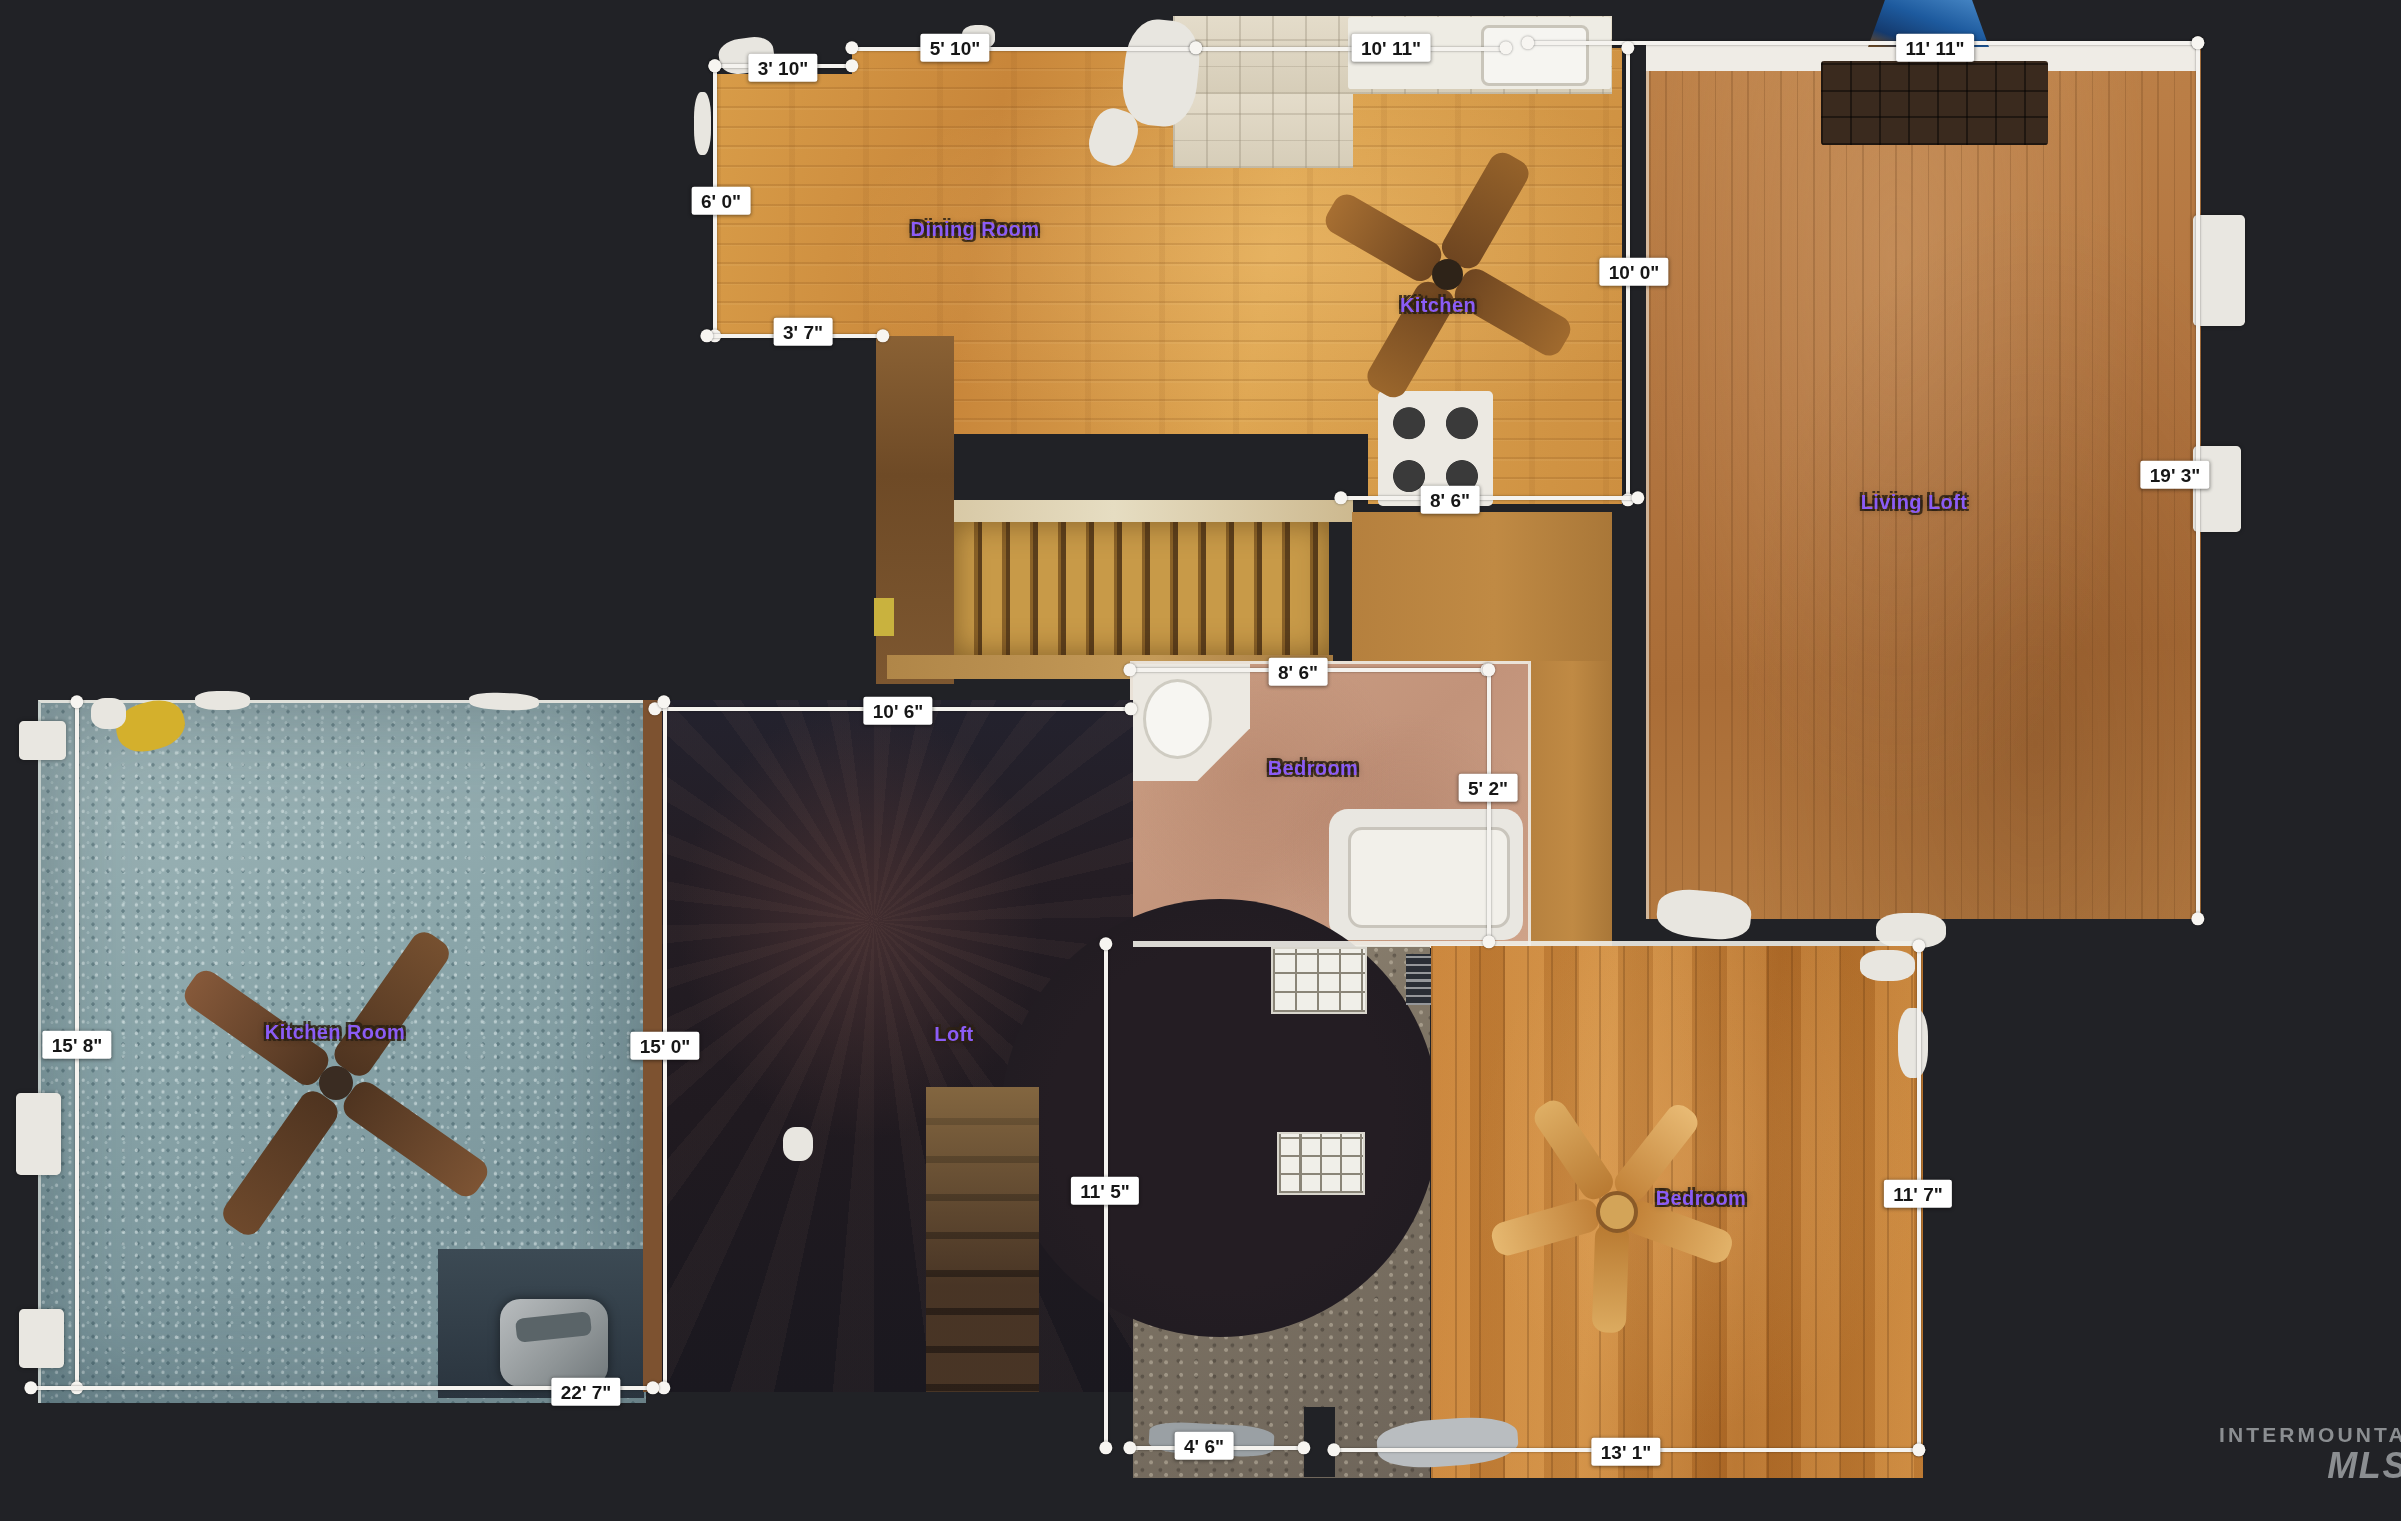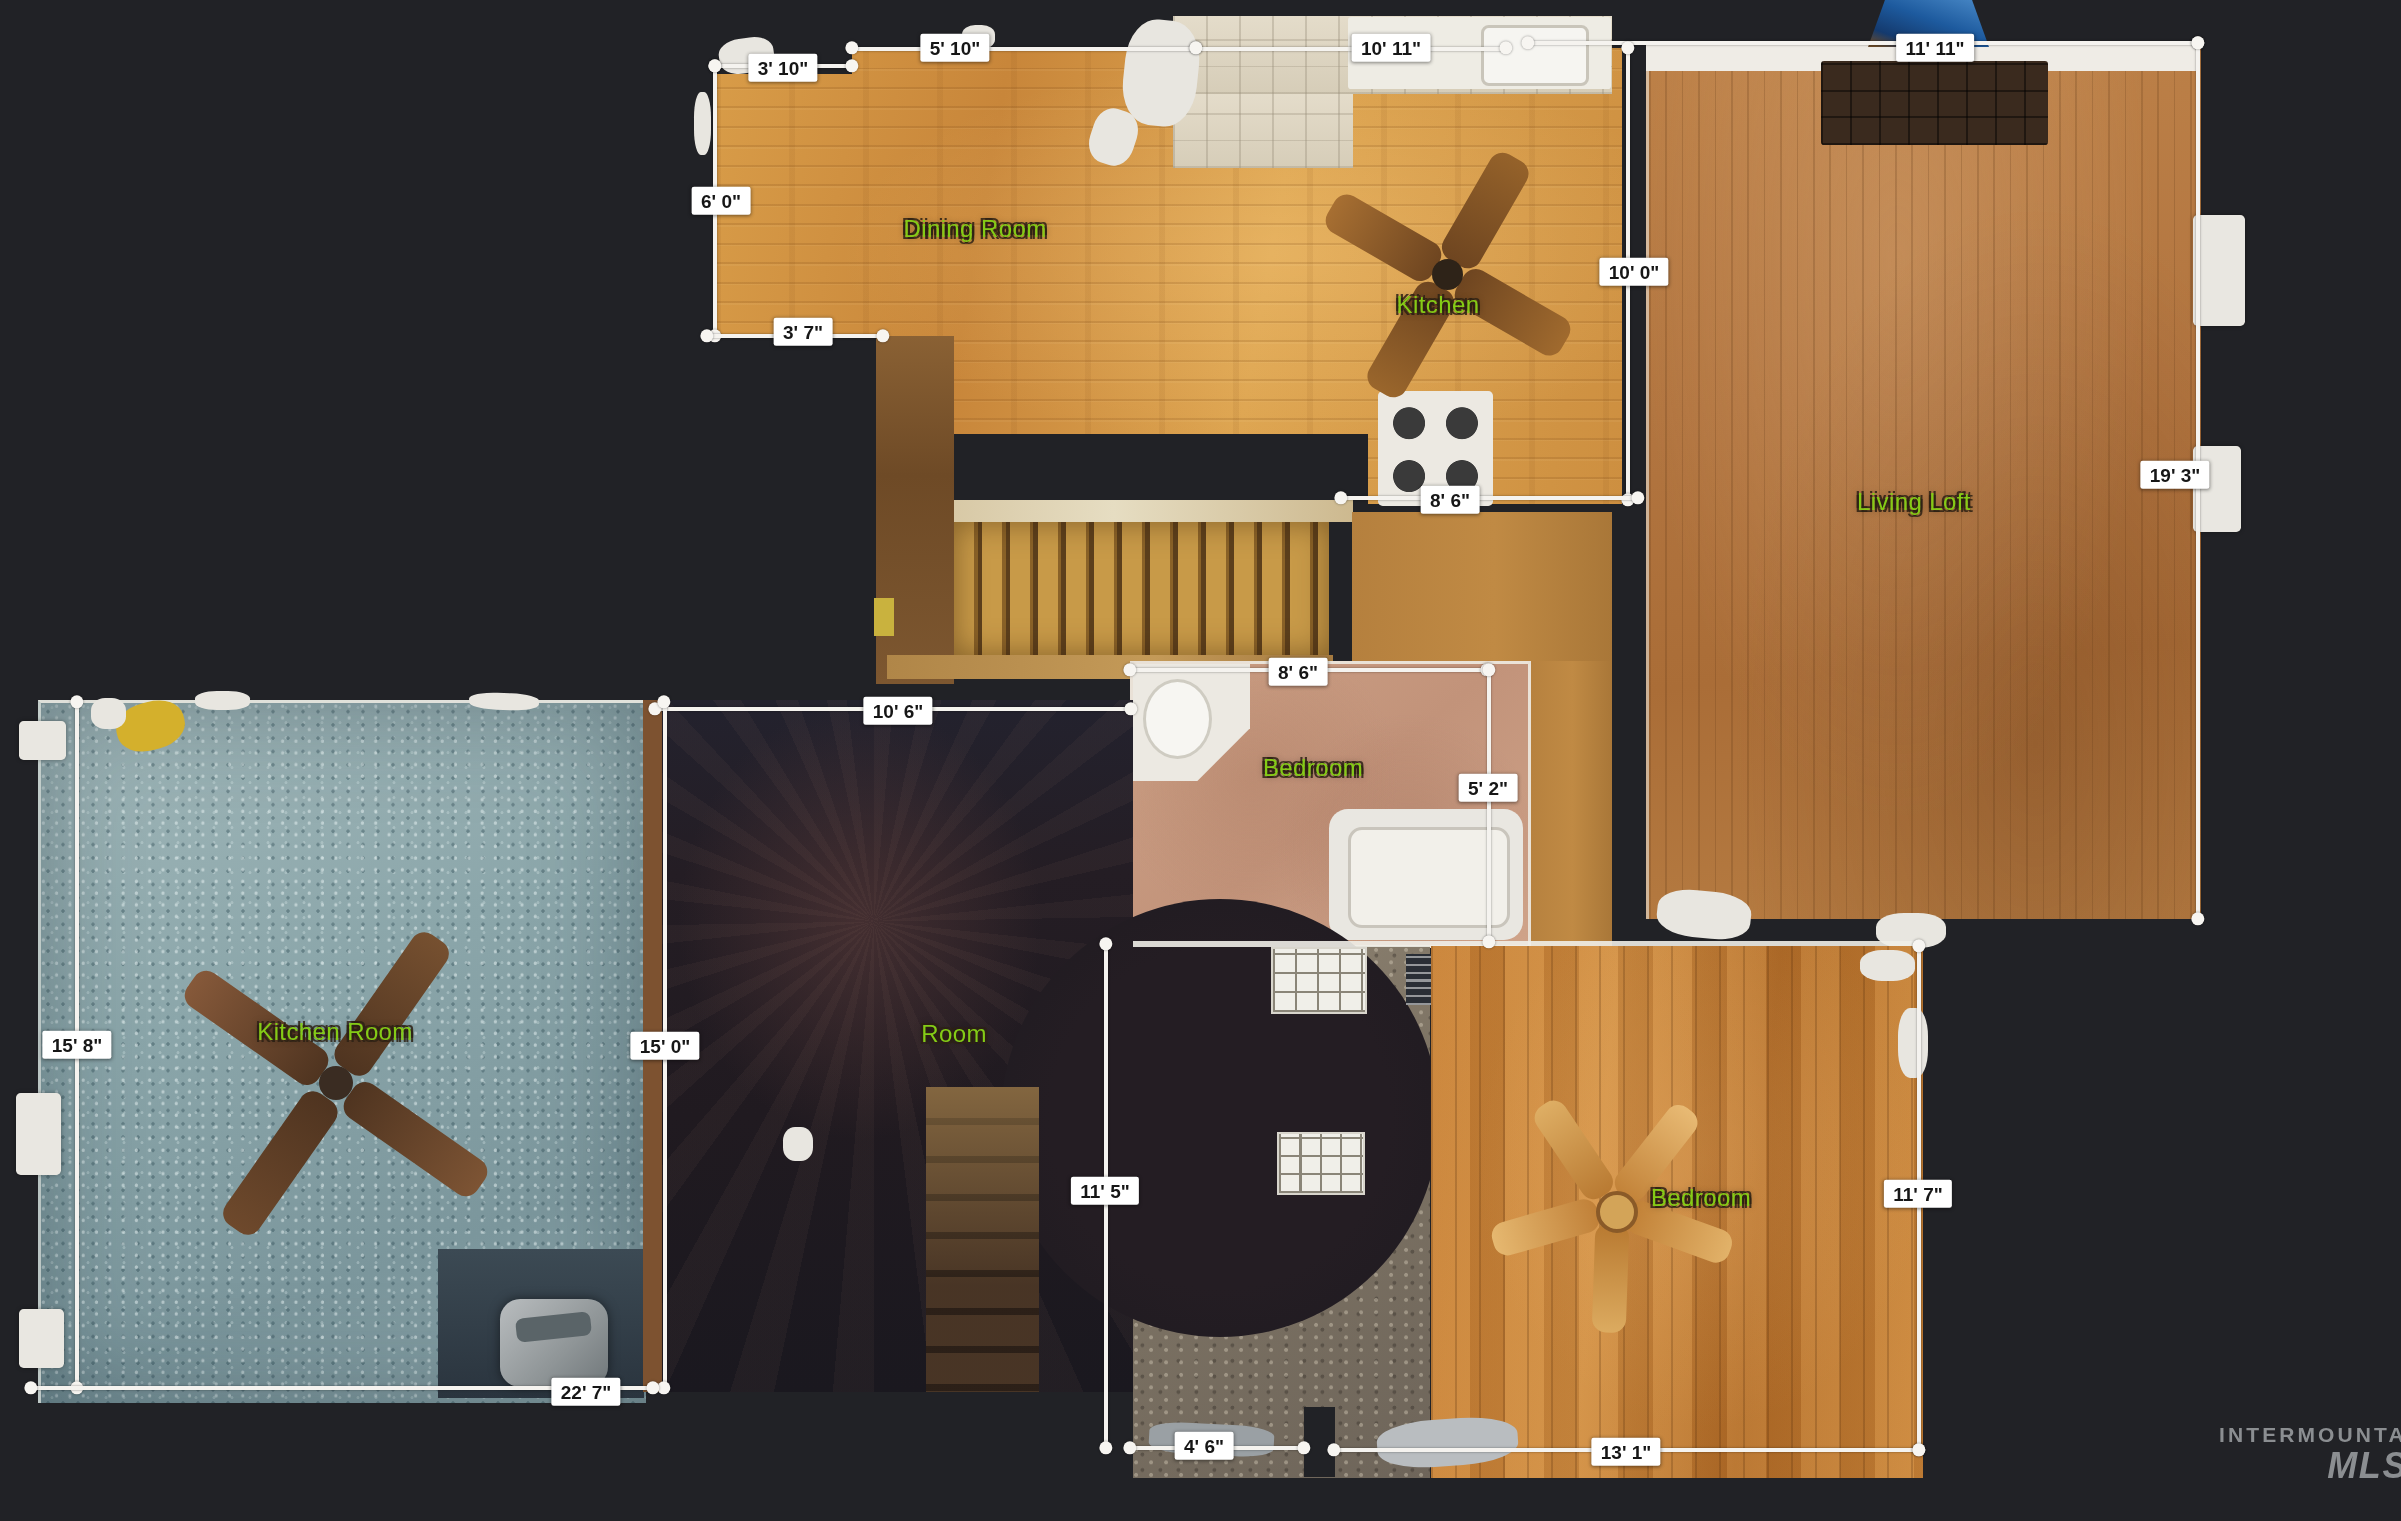--- a/index.html
+++ b/index.html
@@ -83,22 +83,22 @@
   .hub{position:absolute;border-radius:50%;}
 
   
   #annotations{position:absolute;inset:0;z-index:50;}
   .dim-line{position:absolute;background:#f5f3ef;box-shadow:0 0 2.3px rgba(0,0,0,.45);}
   .dim-dot{position:absolute;width:13.3px;height:13.3px;border-radius:50%;background:#f7f5f1;
            box-shadow:0 0 2.3px rgba(0,0,0,.45);transform:translate(-50%,-50%);}
   .dim-label{position:absolute;transform:translate(-50%,-50%);background:#ffffff;color:#161616;
              font-size:19px;font-weight:bold;line-height:1;padding:4.7px 9.4px;border-radius:2.3px;
              box-shadow:0 0.8px 3.9px rgba(0,0,0,.45);white-space:nowrap;}
-  .room-label{position:absolute;transform:translate(-50%,-50%);color:#84cc16;font-size:24px;
-              font-weight:normal;white-space:nowrap;letter-spacing:0.4px;
+  .room-label{position:absolute;transform:translate(-50%,-50%);color:#8b5cf6;font-size:20px;
+              font-weight:bold;white-space:nowrap;letter-spacing:0.4px;
               text-shadow:-2.3px -2.3px 0 rgba(45,33,20,.85), 2.3px -2.3px 0 rgba(45,33,20,.85),
                           -2.3px 2.3px 0 rgba(45,33,20,.85), 2.3px 2.3px 0 rgba(45,33,20,.85),
                           0 0 7.8px rgba(0,0,0,.55);}
   #watermark{position:absolute;z-index:60;color:#8b8e91;text-align:right;}
   #wm-line1{font-size:21px;letter-spacing:3.1px;font-weight:bold;}
   #wm-line2{font-size:36px;font-weight:bold;font-style:italic;letter-spacing:1.6px;margin-top:-1.6px;margin-right:14px;}
 </style>
 </head>
 <body>
 
@@ -288,21 +288,21 @@
       <div class="dim-label" style="left: 1626px; top: 1452px;">13' 1"</div>
       <div class="dim-line" style="left: 1917px; top: 946px; width: 3.9px; height: 504px;"></div>
       <div class="dim-dot" style="left: 1919px; top: 946px;"></div>
       <div class="dim-dot" style="left: 1919px; top: 1450px;"></div>
       <div class="dim-label" style="left: 1918px; top: 1194px;">11' 7"</div>
       <div class="room-label" style="left: 975px; top: 229px;">Dining Room</div>
       <div class="room-label" style="left: 1438px; top: 305px;">Kitchen</div>
       <div class="room-label" style="left: 1914px; top: 502px;">Living Loft</div>
       <div class="room-label" style="left: 1313px; top: 768px;">Bedroom</div>
       <div class="room-label" style="left: 335px; top: 1032px;">Kitchen Room</div>
-      <div class="room-label" style="left: 954px; top: 1034px;">Room</div>
+      <div class="room-label" style="left: 954px; top: 1034px;">Loft</div>
       <div class="room-label" style="left: 1701px; top: 1198px;">Bedroom</div>
     </div>
 
   <div id="watermark" style="left:2219px;top:1423px;width:203px;">
     <div id="wm-line1">INTERMOUNTAIN</div>
     <div id="wm-line2">MLS</div>
   </div>
 </div>
 
 

